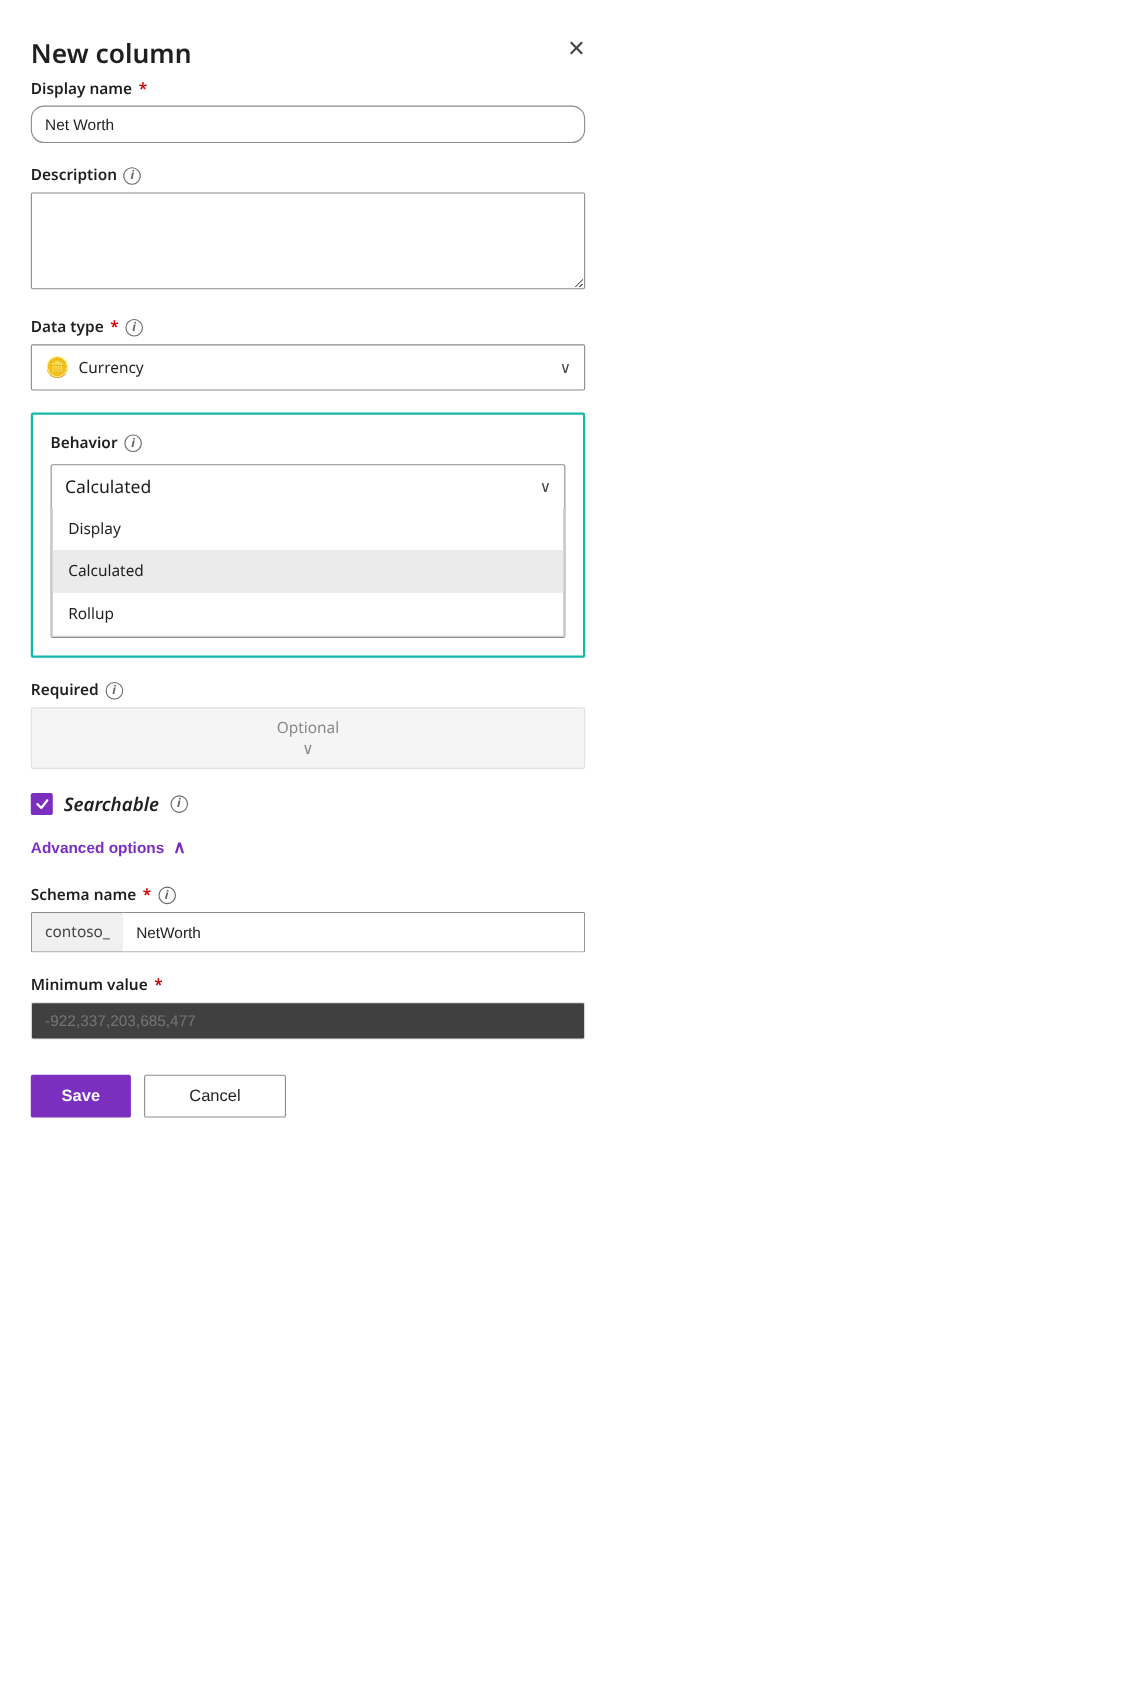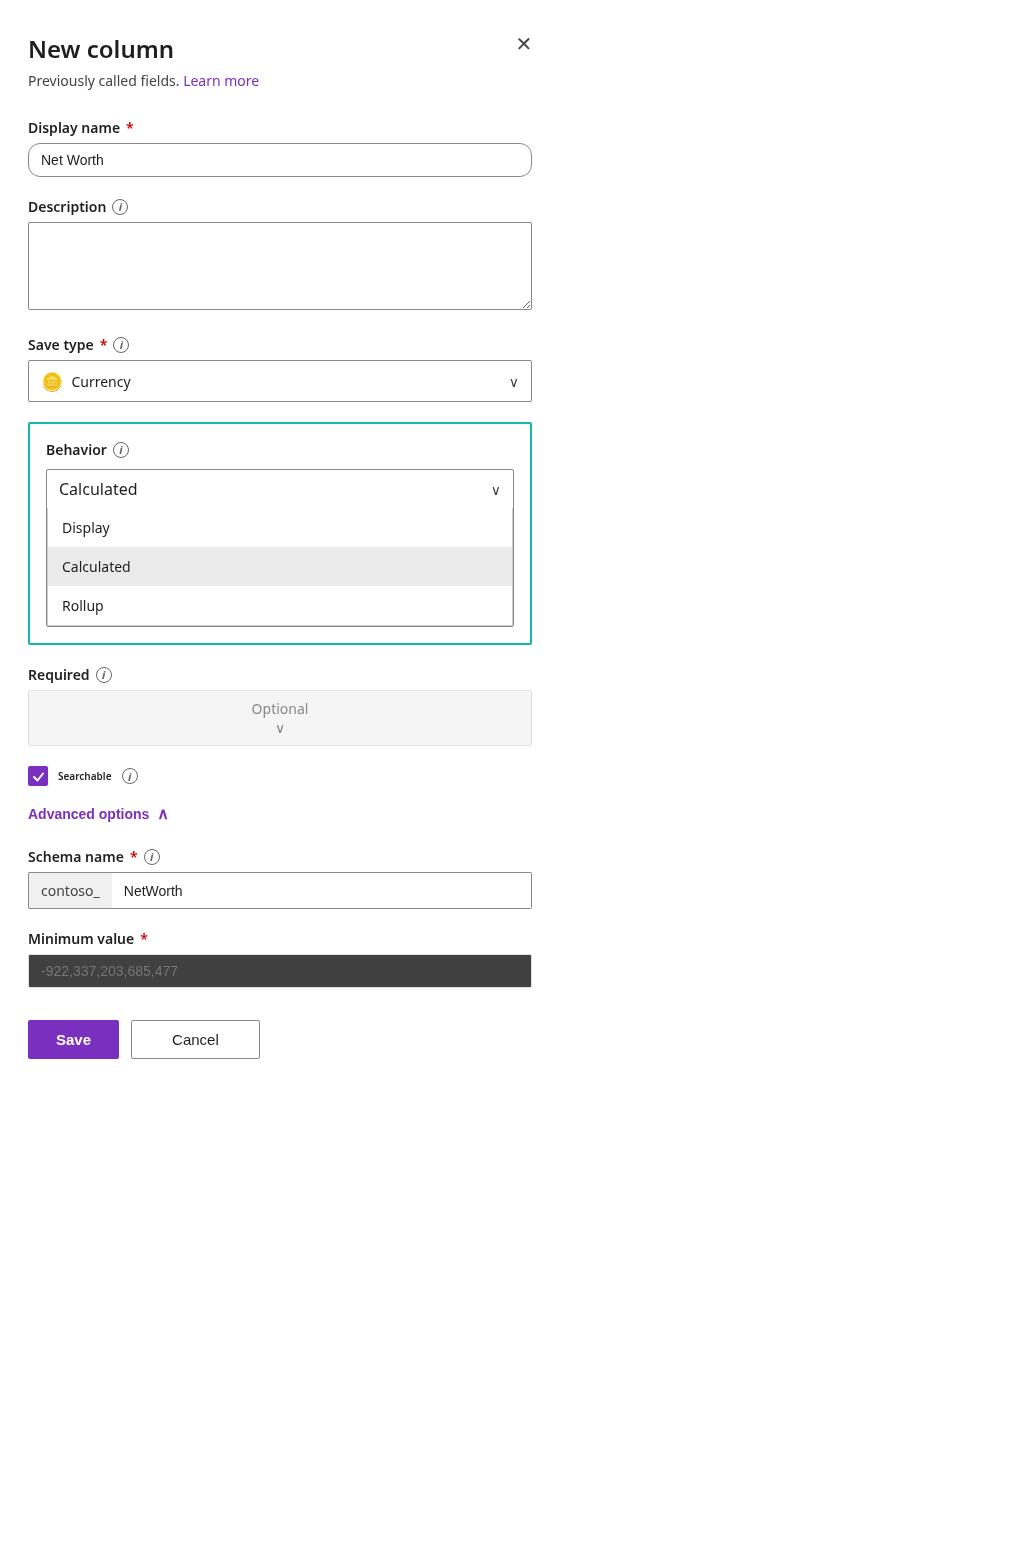--- a/index.html
+++ b/index.html
@@ -189,23 +189,24 @@
       align-items: center;
       justify-content: center;
       cursor: pointer;
       flex-shrink: 0;
     }
     .checkbox-checked svg {
       width: 13px;
       height: 13px;
     }
     .searchable-label {
-      font-size: 10px;
-      font-weight: 600;
-      color: #1f1f1f;
+      font-size: 17px;
+      font-weight: 600;
+      color: #1f1f1f;
+      font-style: italic;
     }
     .advanced-options-toggle {
       display: flex;
       align-items: center;
       gap: 8px;
       color: #7B2FBE;
       font-size: 14px;
       font-weight: 600;
       cursor: pointer;
       margin-bottom: 24px;
@@ -278,44 +279,40 @@
 </head>
 <body>
 
 <div class="panel">
 
   <button class="close-btn">
     <span>✕</span>
   </button>
 
   <h1 class="panel-title">New column</h1>
-  <p class="panel-subtitle">
-    <span>Previously called fields.</span>
-    <a href="#">Learn more</a>
-  </p>
 
   <div class="field-group">
     <div class="field-label">
       <span>Display name</span>
       <span class="required-star">*</span>
     </div>
     <input class="text-input" type="text" value="Net Worth" style="">
   </div>
 
   <div class="field-group">
     <div class="field-label">
       <span>Description</span>
       <span class="info-icon">i</span>
     </div>
     <textarea class="textarea-input" style=""></textarea>
   </div>
 
   <div class="field-group">
     <div class="field-label">
-      <span>Save type</span>
+      <span>Data type</span>
       <span class="required-star">*</span>
       <span class="info-icon">i</span>
     </div>
     <div class="select-wrapper">
       <div class="select-display">
         <div class="select-display-left">
           <span class="currency-icon">🪙</span>
           <span>Currency</span>
         </div>
         <span class="chevron-down">∨</span>

